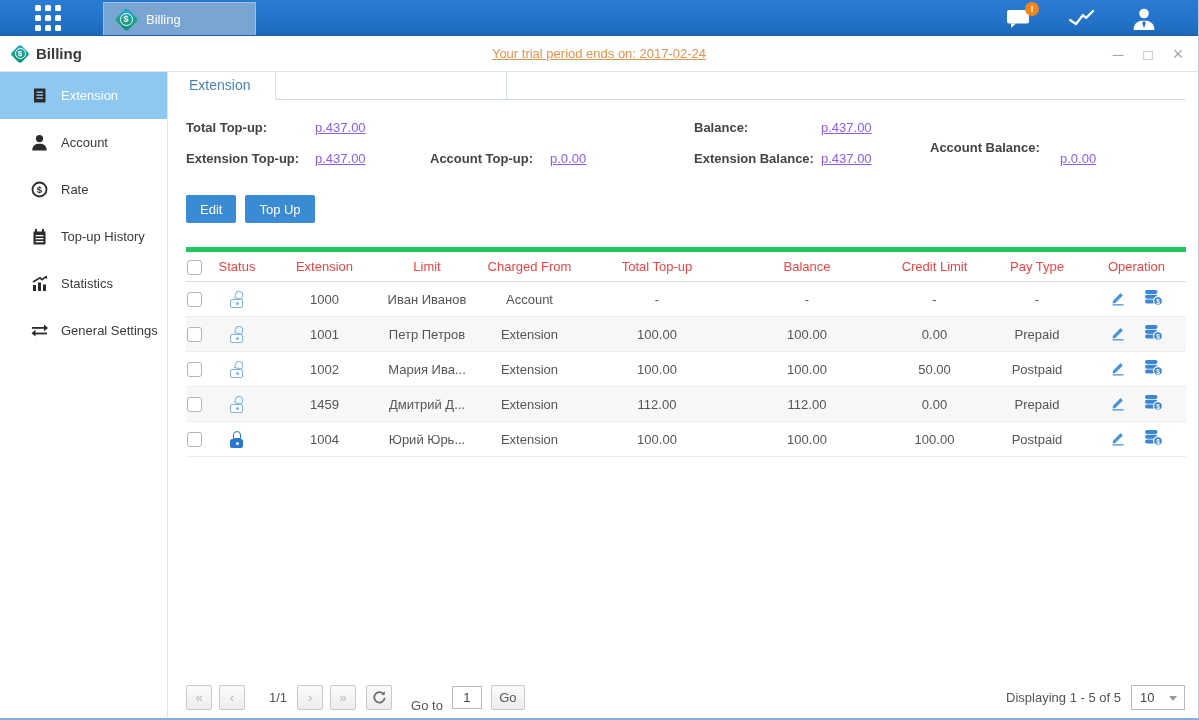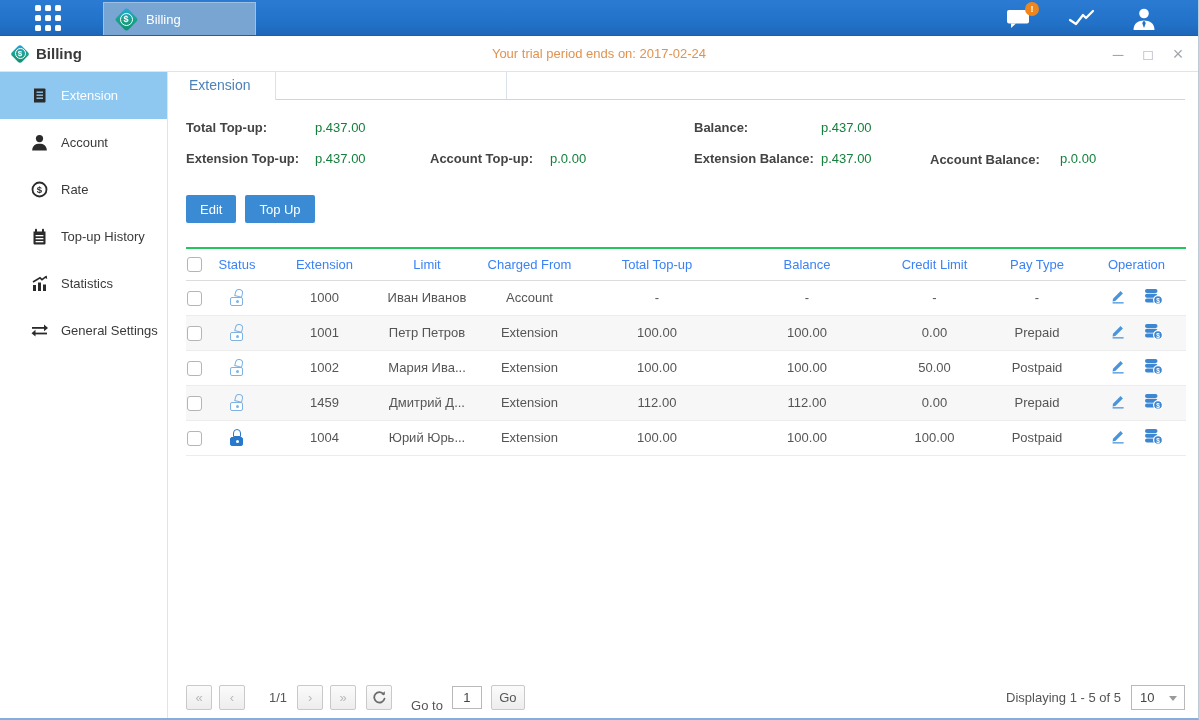--- a/index.html
+++ b/index.html
@@ -32,21 +32,21 @@
   .diamond.sz22 { width:24px; height:24px; } .diamond.sz22 .rot { width:17px; height:17px; margin:3.5px; }
   .diamond.sz22 .dc i { width:13px; height:13px; font-size:9px; }
   .diamond.sz18 { width:20px; height:20px; } .diamond.sz18 .rot { width:14px; height:14px; margin:3px; }
   .diamond.sz18 .dc i { width:11px; height:11px; font-size:8px; }
 
   
   .titlebar { height:36px; flex:0 0 36px; background:#fff; border-bottom:1px solid #e3e3e3; position:relative;
               display:flex; align-items:center; }
   .title-left { display:flex; align-items:center; gap:6px; padding-left:10px; }
   .title-left .name { font-size:15px; font-weight:bold; color:#3a3a3a; }
-  .trial { position:absolute; left:0; right:0; text-align:center; color:#e2924e; font-size:13px; pointer-events:none; }
+  .trial { position:absolute; left:0; right:0; text-align:center; color:#e2924e; font-size:13px; pointer-events:none;text-decoration:underline; }
   .win-controls { position:absolute; right:12px; top:0; height:36px; display:flex; align-items:center; gap:14px; }
   .win-controls span { color:#a0a6ac; font-size:15px; width:16px; text-align:center; cursor:pointer; line-height:1; }
 
   
   .body { flex:1; display:flex; min-height:0; }
   .sidebar { width:168px; flex:0 0 168px; border-right:1px solid #e2e5e8; }
   .s-item { height:47px; display:flex; align-items:center; padding-left:30px; gap:13px; font-size:13px;
             color:#3a3a3a; cursor:pointer; }
   .s-item .s-icon { color:#2b2b2b; display:flex; width:18px; justify-content:center; }
   .s-item.active { background:#8ec7f0; color:#fff; }
@@ -55,33 +55,33 @@
 
   
   .tabstrip { height:28px; display:flex; border-bottom:1px solid #c9d7e3; margin-left:1px; }
   .tab { height:28px; line-height:27px; padding:0 20px; min-width:107px; background:#fff; color:#4d82b8;
          font-size:14px; border-right:1px solid #d9e2ea; margin-bottom:-1px; cursor:pointer; }
   .tab-ghost { width:231px; border-right:1px solid #d9e2ea; }
 
   
   .summary { position:relative; height:62px; margin:16px 0 0 18px; font-size:13px; }
   .summary .lbl { position:absolute; font-weight:bold; color:#444; white-space:nowrap; }
-  .summary .val { position:absolute; color:#15803d; white-space:nowrap; }
+  .summary .val { position:absolute; color:#8b5cf6; white-space:nowrap;text-decoration:underline; }
 
   
   .actions { margin:17px 0 0 18px; display:flex; gap:9px; }
   .btn-blue { background:#3a8bd3; color:#fff; border:none; font-size:13px; height:28px; padding:7px 14px;
               border-radius:2px; cursor:pointer; font-family:inherit; }
 
   
   table { border-collapse:collapse; table-layout:fixed; width:1000px; margin:24px 0 0 18px; font-size:13px; }
   col.c-cb{width:16px} col.c-status{width:70px} col.c-ext{width:105px} col.c-name{width:100px}
   col.c-from{width:105px} col.c-topup{width:150px} col.c-bal{width:150px} col.c-credit{width:105px}
   col.c-pay{width:100px} col.c-op{width:99px}
-  thead th { height:32px; font-weight:normal; color:#3b82f6; text-align:center; border-top:2px solid #22c55e;
+  thead th { height:32px; font-weight:normal; color:#ef4444; text-align:center; border-top:5px solid #22c55e;
              border-bottom:1px solid #dcdcdc; white-space:nowrap; }
   tbody td { height:35px; color:#555; text-align:center; border-bottom:1px solid #ececec; white-space:nowrap;
              overflow:hidden; }
   tbody tr:nth-child(even) { background:#f7f7f7; }
   .checkbox { display:inline-block; width:15px; height:15px; border:1px solid #b5b5b5; border-radius:3px;
               background:#fff; cursor:pointer; vertical-align:middle; }
 
   
   .lock { position:relative; display:inline-block; width:16px; height:17px; vertical-align:middle; }
   .lock .lbody { position:absolute; left:1px; bottom:0; width:13px; height:9px; border-radius:2px; }
@@ -264,21 +264,21 @@
         <span class="lbl" style="left:0;   top:4px">Total Top-up:</span>
         <span class="val" style="left:129px;top:4px">p.437.00</span>
         <span class="lbl" style="left:508px;top:4px">Balance:</span>
         <span class="val" style="left:635px;top:4px">p.437.00</span>
         <span class="lbl" style="left:0;   top:35px">Extension Top-up:</span>
         <span class="val" style="left:129px;top:35px">p.437.00</span>
         <span class="lbl" style="left:244px;top:35px">Account Top-up:</span>
         <span class="val" style="left:364px;top:35px">p.0.00</span>
         <span class="lbl" style="left:508px;top:35px">Extension Balance:</span>
         <span class="val" style="left:635px;top:35px">p.437.00</span>
-        <span class="lbl" style="left:744px;top:36px">Account Balance:</span>
+        <span class="lbl" style="left:744px;top:24px">Account Balance:</span>
         <span class="val" style="left:874px;top:35px">p.0.00</span>
       </div>
 
       <div class="actions">
         <button class="btn-blue">Edit</button>
         <button class="btn-blue">Top Up</button>
       </div>
 
       <table>
         <colgroup>

